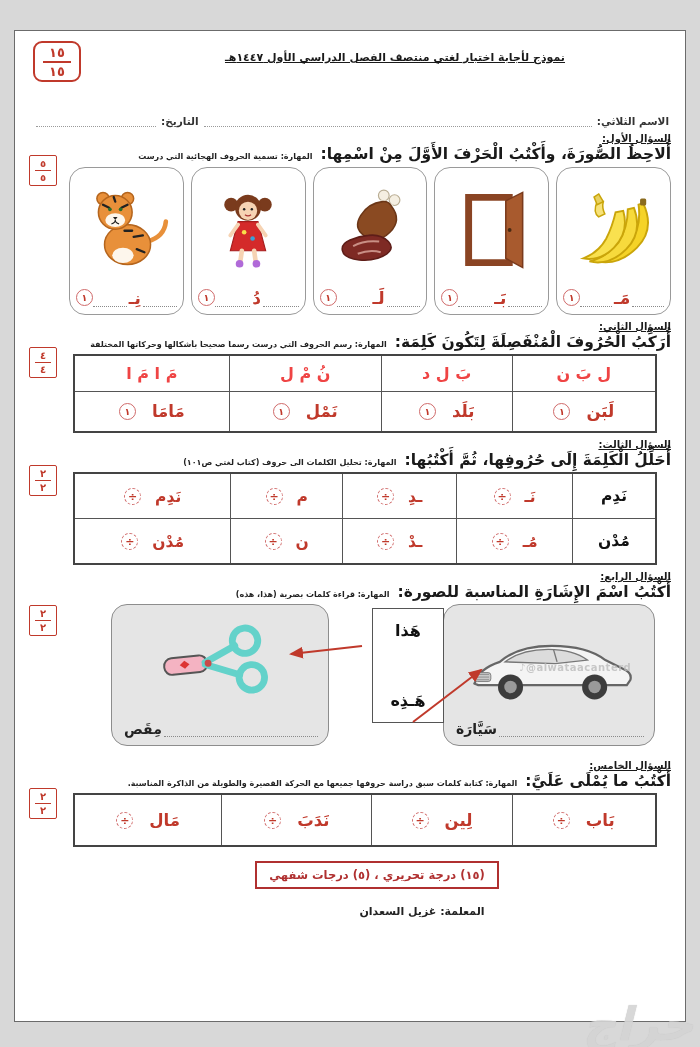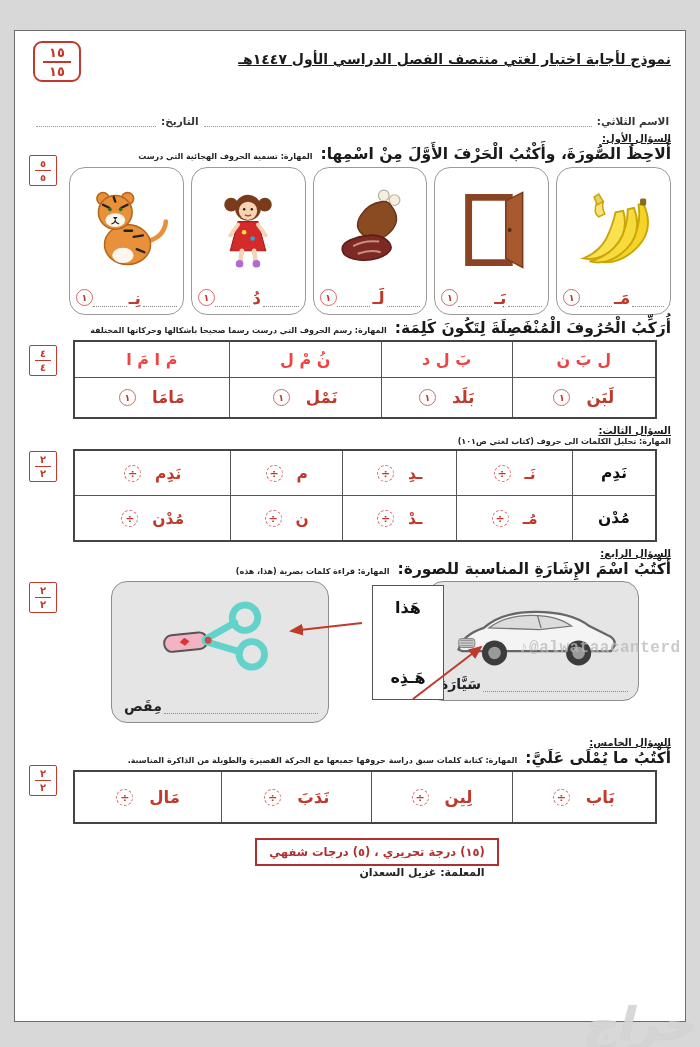--- a/index.html
+++ b/index.html
@@ -3,21 +3,21 @@
 <meta charset="utf-8">
 <style>
   html,body{margin:0;padding:0;}
   body{font-family:"DejaVu Sans","Liberation Sans",sans-serif;background:#cfcfcf;}
   #stage{position:relative;width:700px;height:1047px;background:#d8d8d8;overflow:hidden;margin:0 auto;}
   .page{position:absolute;left:14px;top:30px;width:672px;height:992px;background:#ffffff;
         border:1px solid #6b6b6b;box-sizing:border-box;padding:8px 14px 6px 14px;direction:rtl;color:#1a1a1a;}
 
   
   .hdr{position:relative;min-height:62px;}
-  .title{ text-align:right;font-size:14px;font-weight:700;text-decoration:underline;
+  .title{ text-align:center;font-size:11px;font-weight:700;text-decoration:underline;
           padding-top:12px;padding-left:90px;letter-spacing:.2px;}
   .big-badge{position:absolute;left:4px;top:2px;width:44px;border:2px solid #c0392b;border-radius:9px;
           text-align:center;color:#c0392b;font-weight:700;font-size:13px;padding:2px 0 1px;background:#fff;}
   .big-badge .b-bot{display:block;border-top:2px solid #c0392b;margin:1px 8px 0;padding-top:1px;}
   .big-badge .b-top{display:block;}
   .nameline{display:flex;align-items:flex-end;font-size:10.5px;color:#333;margin:14px 2px 2px;font-weight:600;}
   .dotfill{flex:1;border-bottom:1.5px dotted #9a9a9a;height:11px;margin:0 5px;}
   .dotfill.short{flex:0 0 120px;}
 
   
@@ -64,27 +64,27 @@
   .pic-card{position:absolute;border:1.6px solid #8d8d8d;border-radius:16px;background:#e5e5e5;
         box-sizing:border-box;display:flex;flex-direction:column;padding:6px 10px 8px;}
   .pic-card .card-img{flex:1;}
   .demo-box{position:absolute;border:1.6px solid #555;background:#fff;display:flex;flex-direction:column;
         justify-content:space-between;align-items:center;padding:12px 4px;box-sizing:border-box;}
   .demo{font-size:16px;font-weight:700;color:#111;}
   .lblline{display:flex;align-items:flex-end;height:18px;}
   .lblline .dl{flex:1;border-bottom:1.5px dotted #8a8a8a;height:11px;}
   .lblline .lbl{font-size:14px;font-weight:700;color:#222;padding:0 2px;}
   .q4-arrows{position:absolute;inset:0;pointer-events:none;}
-  .wm-handle{position:absolute;left:450px;top:58px;color:#b9b9b9;font-size:16px;font-weight:600;
-        direction:ltr;opacity:.75;letter-spacing:.5px;font-family:Liberation Mono, monospace;}
+  .wm-handle{position:absolute;left:450px;top:58px;color:#b9b9b9;font-size:10px;font-weight:600;
+        direction:ltr;opacity:.75;letter-spacing:.5px;}
 
   
   .footer{display:flex;justify-content:space-between;align-items:center;margin-top:14px;padding:0 6px 0 60px;flex-direction:column;}
   .score-note{border:2px solid #b03030;color:#b03030;font-weight:700;font-size:11.5px;padding:5px 12px;background:#fff;}
-  .teacher{font-size:11px;color:#222;font-weight:600;margin-left:90px;}
+  .teacher{font-size:11px;color:#222;font-weight:600;margin-top:16px;margin-left:90px;}
   .haraj{position:absolute;right:2px;bottom:-4px;font-size:46px;font-weight:800;color:#d4d4d4;
         transform:skewX(-14deg);letter-spacing:4px;opacity:.9;z-index:5;
         text-shadow:0 0 1px #bfbfbf;}
 </style>
 </head>
 <body>
 
 <div id="stage">
   <div class="page">
 
@@ -219,20 +219,21 @@
             <span class="ans">نِـ</span>
             <span class="dl"></span>
             <span class="cmark">١</span>
           </div>
         </div>
 
       </div>
     </section>
 
     <section>
+      <div class="qhead">السؤال الثاني:</div>
       <div class="instr-row">
         <span class="instr">أُرَكِّبُ الْحُرُوفَ الْمُنْفَصِلَةَ لِتَكُونَ كَلِمَة:</span>
         <span class="skill">المهارة: رسم الحروف التي درست رسماً صحيحاً بأشكالها وحركاتها المختلفة</span>
       </div>
       <div class="score-badge" style="top:26px">
         <span class="b-top">٤</span>
         <span class="b-bot">٤</span>
       </div>
       <table class="grid">
         <tbody>
@@ -268,20 +269,21 @@
                 </span>
           </td>
         </tr>
       </tbody>
         </table>
     </section>
 
     <section>
       <div class="qhead">السؤال الثالث:</div>
       <div class="instr-row">
+        <span class="instr">أُحَلِّلُ الْكَلِمَةَ إِلَى حُرُوفِها، ثُمَّ أَكْتُبُها:</span>
         <span class="skill">المهارة: تحليل الكلمات الى حروف (كتاب لغتي ص١٠١)</span>
       </div>
       <div class="score-badge" style="top:26px">
         <span class="b-top">٢</span>
         <span class="b-bot">٢</span>
       </div>
       <table class="grid">
         <tbody>
             <tr>
           <td class="blackword">نَدِم</td>
@@ -331,21 +333,21 @@
         <span class="instr">أَكْتُبُ اسْمَ الإِشَارَةِ المناسبة للصورة:</span>
         <span class="skill">المهارة: قراءة كلمات بصرية (هذا، هذه)</span>
       </div>
       <div class="score-badge" style="top:34px">
         <span class="b-top">٢</span>
         <span class="b-bot">٢</span>
       </div>
 
       <div class="q4zone">
 
-        <div class="pic-card" style="left:358px;top:0;width:212px;height:120px">
+        <div class="pic-card" style="left:374px;top:0;width:212px;height:142px">
           <div class="card-img">
             <svg viewBox="0 0 190 95" style="width:170px;height:86px">
               <path d="M12 68 q4 -16 28 -24 q20 -18 58 -18 q40 0 60 16 l20 10 q10 4 8 12 l-4 6 H16 q-6 -2 -4 -2 z" fill="#f4f4f4" stroke="#666" stroke-width="2.5"></path>
               <path d="M46 44 q18 -14 48 -14 q28 0 44 12 l-36 4 z" fill="#dcdcdc" stroke="#777" stroke-width="1.5"></path>
               <path d="M100 30 l4 14" stroke="#777" stroke-width="1.5"></path>
               <rect x="12" y="56" width="18" height="10" rx="3" fill="#c9c9c9" stroke="#777"></rect>
               <path d="M14 58 h14 M14 61 h14 M14 64 h14" stroke="#888" stroke-width="1"></path>
               <circle cx="52" cy="72" r="14" fill="#3c3c3c"></circle>
               <circle cx="52" cy="72" r="7" fill="#9a9a9a"></circle>
               <circle cx="146" cy="72" r="14" fill="#3c3c3c"></circle>

